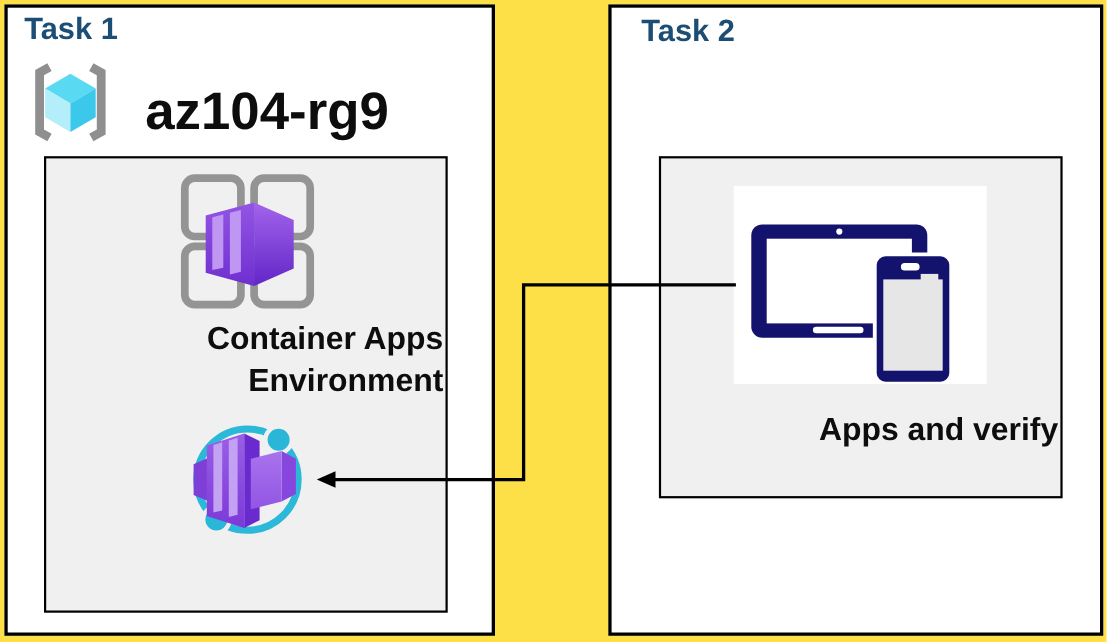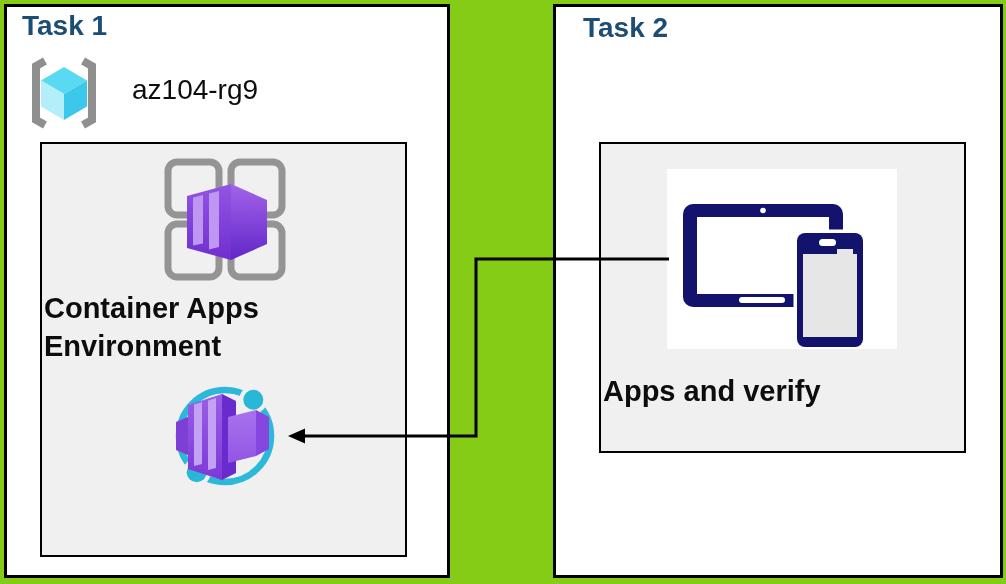--- a/index.html
+++ b/index.html
@@ -1,45 +1,45 @@
 <!DOCTYPE html>
 <html><head>
 <meta charset="utf-8">
 <style>
   html,body{margin:0;padding:0;background:#ffffff;}
   .canvas{
-    position:relative;width:1006px;height:584px;background:#84cc16;
+    position:relative;width:1006px;height:584px;background:#fde047;
     font-family:"Liberation Sans",sans-serif;overflow:hidden;
   }
   .outer-box{
     position:absolute;box-sizing:border-box;border:3px solid #000;background:#fff;
   }
   .box1{left:4px;top:4px;width:446px;height:574px;}
   .box2{left:553px;top:4px;width:450px;height:574px;}
   .task-title{
     position:absolute;font-weight:bold;font-size:28px;color:#1c4d74;
     letter-spacing:0px;white-space:nowrap;
   }
   .title1{left:22px;top:10px;}
   .title2{left:583px;top:12px;text-align:center;}
   .rg-icon{position:absolute;left:28px;top:56px;width:72px;height:74px;}
   .rg-name{
-    position:absolute;left:132px;top:74px;font-weight:normal;font-size:28px;color:#0d0d0d;
+    position:absolute;left:132px;top:74px;font-weight:bold;font-size:48px;color:#0d0d0d;
     white-space:nowrap;
   }
   .inner-box{
     position:absolute;box-sizing:border-box;border:2px solid #000;background:#f0f0f0;
   }
   .inner1{left:40px;top:142px;width:367px;height:415px;}
   .inner2{left:599px;top:142px;width:367px;height:311px;}
   .env-icon{position:absolute;left:162px;top:156px;width:126px;height:127px;}
   .app-icon{position:absolute;left:172px;top:383px;width:106px;height:107px;}
   .diagram-label{
     position:absolute;font-weight:bold;font-size:29px;line-height:38px;color:#0d0d0d;
-    text-align:left;
+    text-align:right;
   }
   .env-label{left:44px;top:289px;width:359px;}
   .app-label{left:44px;top:496px;width:359px;}
   .test-label{left:603px;top:372px;width:359px;}
   .device-bg{
     position:absolute;left:667px;top:169px;width:230px;height:180px;background:#ffffff;
   }
   .device-svg{position:absolute;left:0;top:0;width:230px;height:180px;}
   .connector-svg{
     position:absolute;left:0;top:0;width:1006px;height:584px;pointer-events:none;

